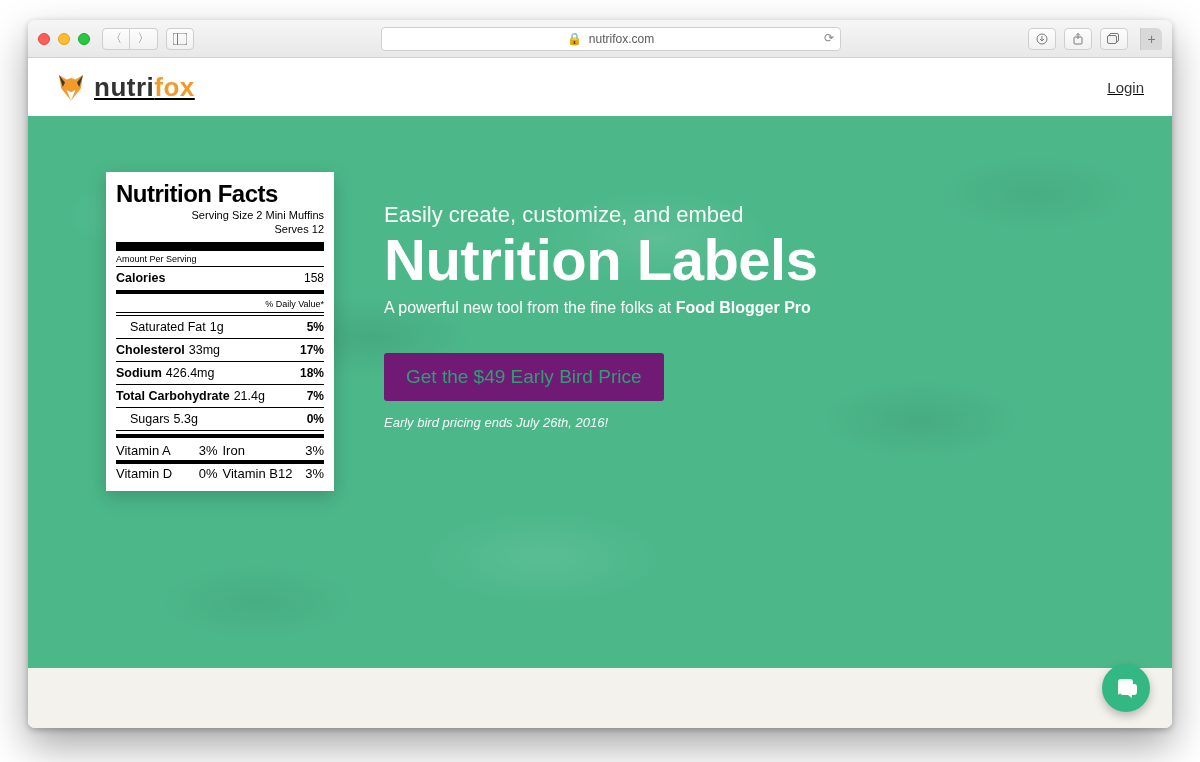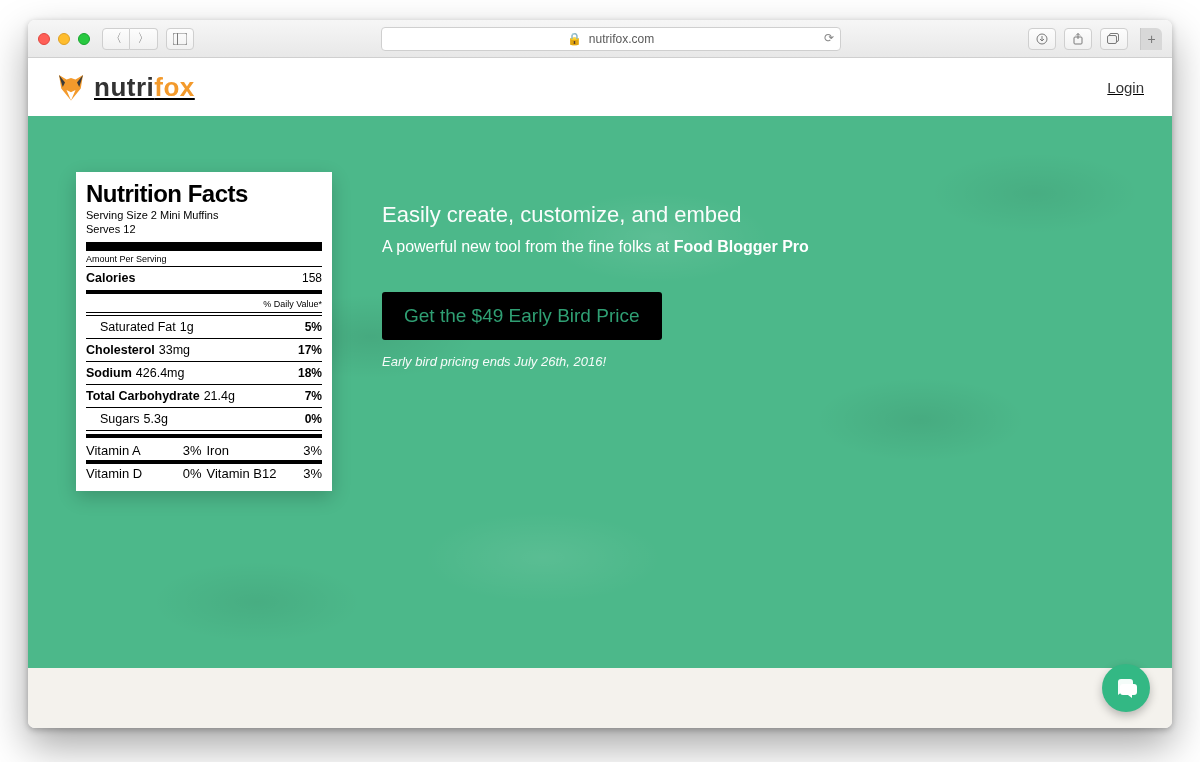--- a/index.html
+++ b/index.html
@@ -40,23 +40,23 @@
       radial-gradient(ellipse 150px 60px at 30% 40%, rgba(0,0,0,.08), transparent 70%),
       radial-gradient(ellipse 160px 65px at 55% 22%, rgba(255,255,255,.09), transparent 70%),
       radial-gradient(ellipse 150px 60px at 78% 55%, rgba(0,0,0,.07), transparent 70%),
       radial-gradient(ellipse 170px 65px at 45% 80%, rgba(255,255,255,.08), transparent 70%),
       radial-gradient(ellipse 150px 58px at 88% 14%, rgba(0,0,0,.06), transparent 70%),
       radial-gradient(ellipse 150px 58px at 20% 88%, rgba(0,0,0,.06), transparent 70%);
   }
   .hero-inner { position:relative; display:flex; align-items:flex-start; padding:56px 48px 56px 48px; gap:50px; }
 
   
-  .label-card { width: 256px; background:#fff; color:#000; padding:8px 10px 8px 10px; font-family: Helvetica, Arial, sans-serif; box-shadow:0 6px 18px rgba(0,0,0,.2); }
+  .label-card { width: 228px; background:#fff; color:#000; padding:8px 10px 8px 10px; font-family: Helvetica, Arial, sans-serif; box-shadow:0 6px 18px rgba(0,0,0,.2);margin-left:30px; }
   .label-card h2 { font-size:24px; font-weight:800; letter-spacing:-0.5px; }
-  .label-card .sub { font-size:11px; line-height:1.3; }
+  .label-card .sub { font-size:11px; line-height:1.3;text-align:right; }
   .rule-thick { height:9px; background:#000; margin:5px 0 3px; }
   .rule-med   { height:4px; background:#000; margin:3px 0; }
   .rule-thin  { height:1px; background:#000; margin:2px 0; }
   .small { font-size:9px; }
   .row { display:flex; justify-content:space-between; font-size:12.5px; padding:2px 0; }
   .row .l { display:flex; gap:4px; }
   .row .l .b { font-weight:700; }
   .row .r { font-weight:700; font-size:12px; }
   .indent { padding-left:14px; }
   .right-note { text-align:right; font-size:9px; padding:2px 0 1px; }
@@ -65,21 +65,21 @@
   .vits div { padding:2px 0; }
   .vits .pct { text-align:right; }
   .vit-row-rule { grid-column:1 / -1; height:1px; background:#000; }
 
   
   .copy { color:#fff; padding-top:30px; max-width:620px; }
   .copy .eyebrow { font-size:22px; font-weight:400; opacity:.97; }
   .copy h1 { font-size:58px; font-weight:800; line-height:1.02; margin-top:2px; letter-spacing:-.5px; }
   .copy .tag { font-size:16px; margin-top:10px; }
   .copy .tag .b { font-weight:700;margin-top:16px; }
-  .cta { display:inline-block; margin-top:36px; background:#000000; color:#2f9f73; font-size:19px; font-weight:500; padding:13px 22px; border-radius:3px; cursor:pointer; }
+  .cta { display:inline-block; margin-top:36px; background:#701a75; color:#2f9f73; font-size:19px; font-weight:500; padding:13px 22px; border-radius:3px; cursor:pointer; }
   .deadline { font-size:13px; font-style:italic; margin-top:14px; opacity:.95; }
 
   .below { height:60px; background:#f4f2ed; }
 
   
   .chat { position:absolute; right:22px; bottom:16px; width:48px; height:48px; border-radius:50%; background:#33b884; box-shadow:0 4px 10px rgba(0,0,0,.25); display:flex; align-items:center; justify-content:center; color:#fff; cursor:pointer; }
   .chat svg { width:24px; height:24px; fill:#fff; }
 
   
   .fox { width:30px; height:30px; }
@@ -225,20 +225,21 @@
                 <div>Vitamin D</div>
                 <div class="pct">0%</div>
                 <div class="sep"></div>
                 <div>Vitamin B12</div>
                 <div class="pct">3%</div>
               </div>
           </div>
 
           <div class="copy">
             <div class="eyebrow">Easily create, customize, and embed</div>
+            <h1>Nutrition Labels</h1>
             <div class="tag">
               <span>A powerful new tool from the fine folks at </span><span class="b">Food Blogger Pro</span>
             </div>
             <div class="cta">Get the $49 Early Bird Price</div>
             <div class="deadline">Early bird pricing ends July 26th, 2016!</div>
           </div>
 
         </div>
       </div>
 

